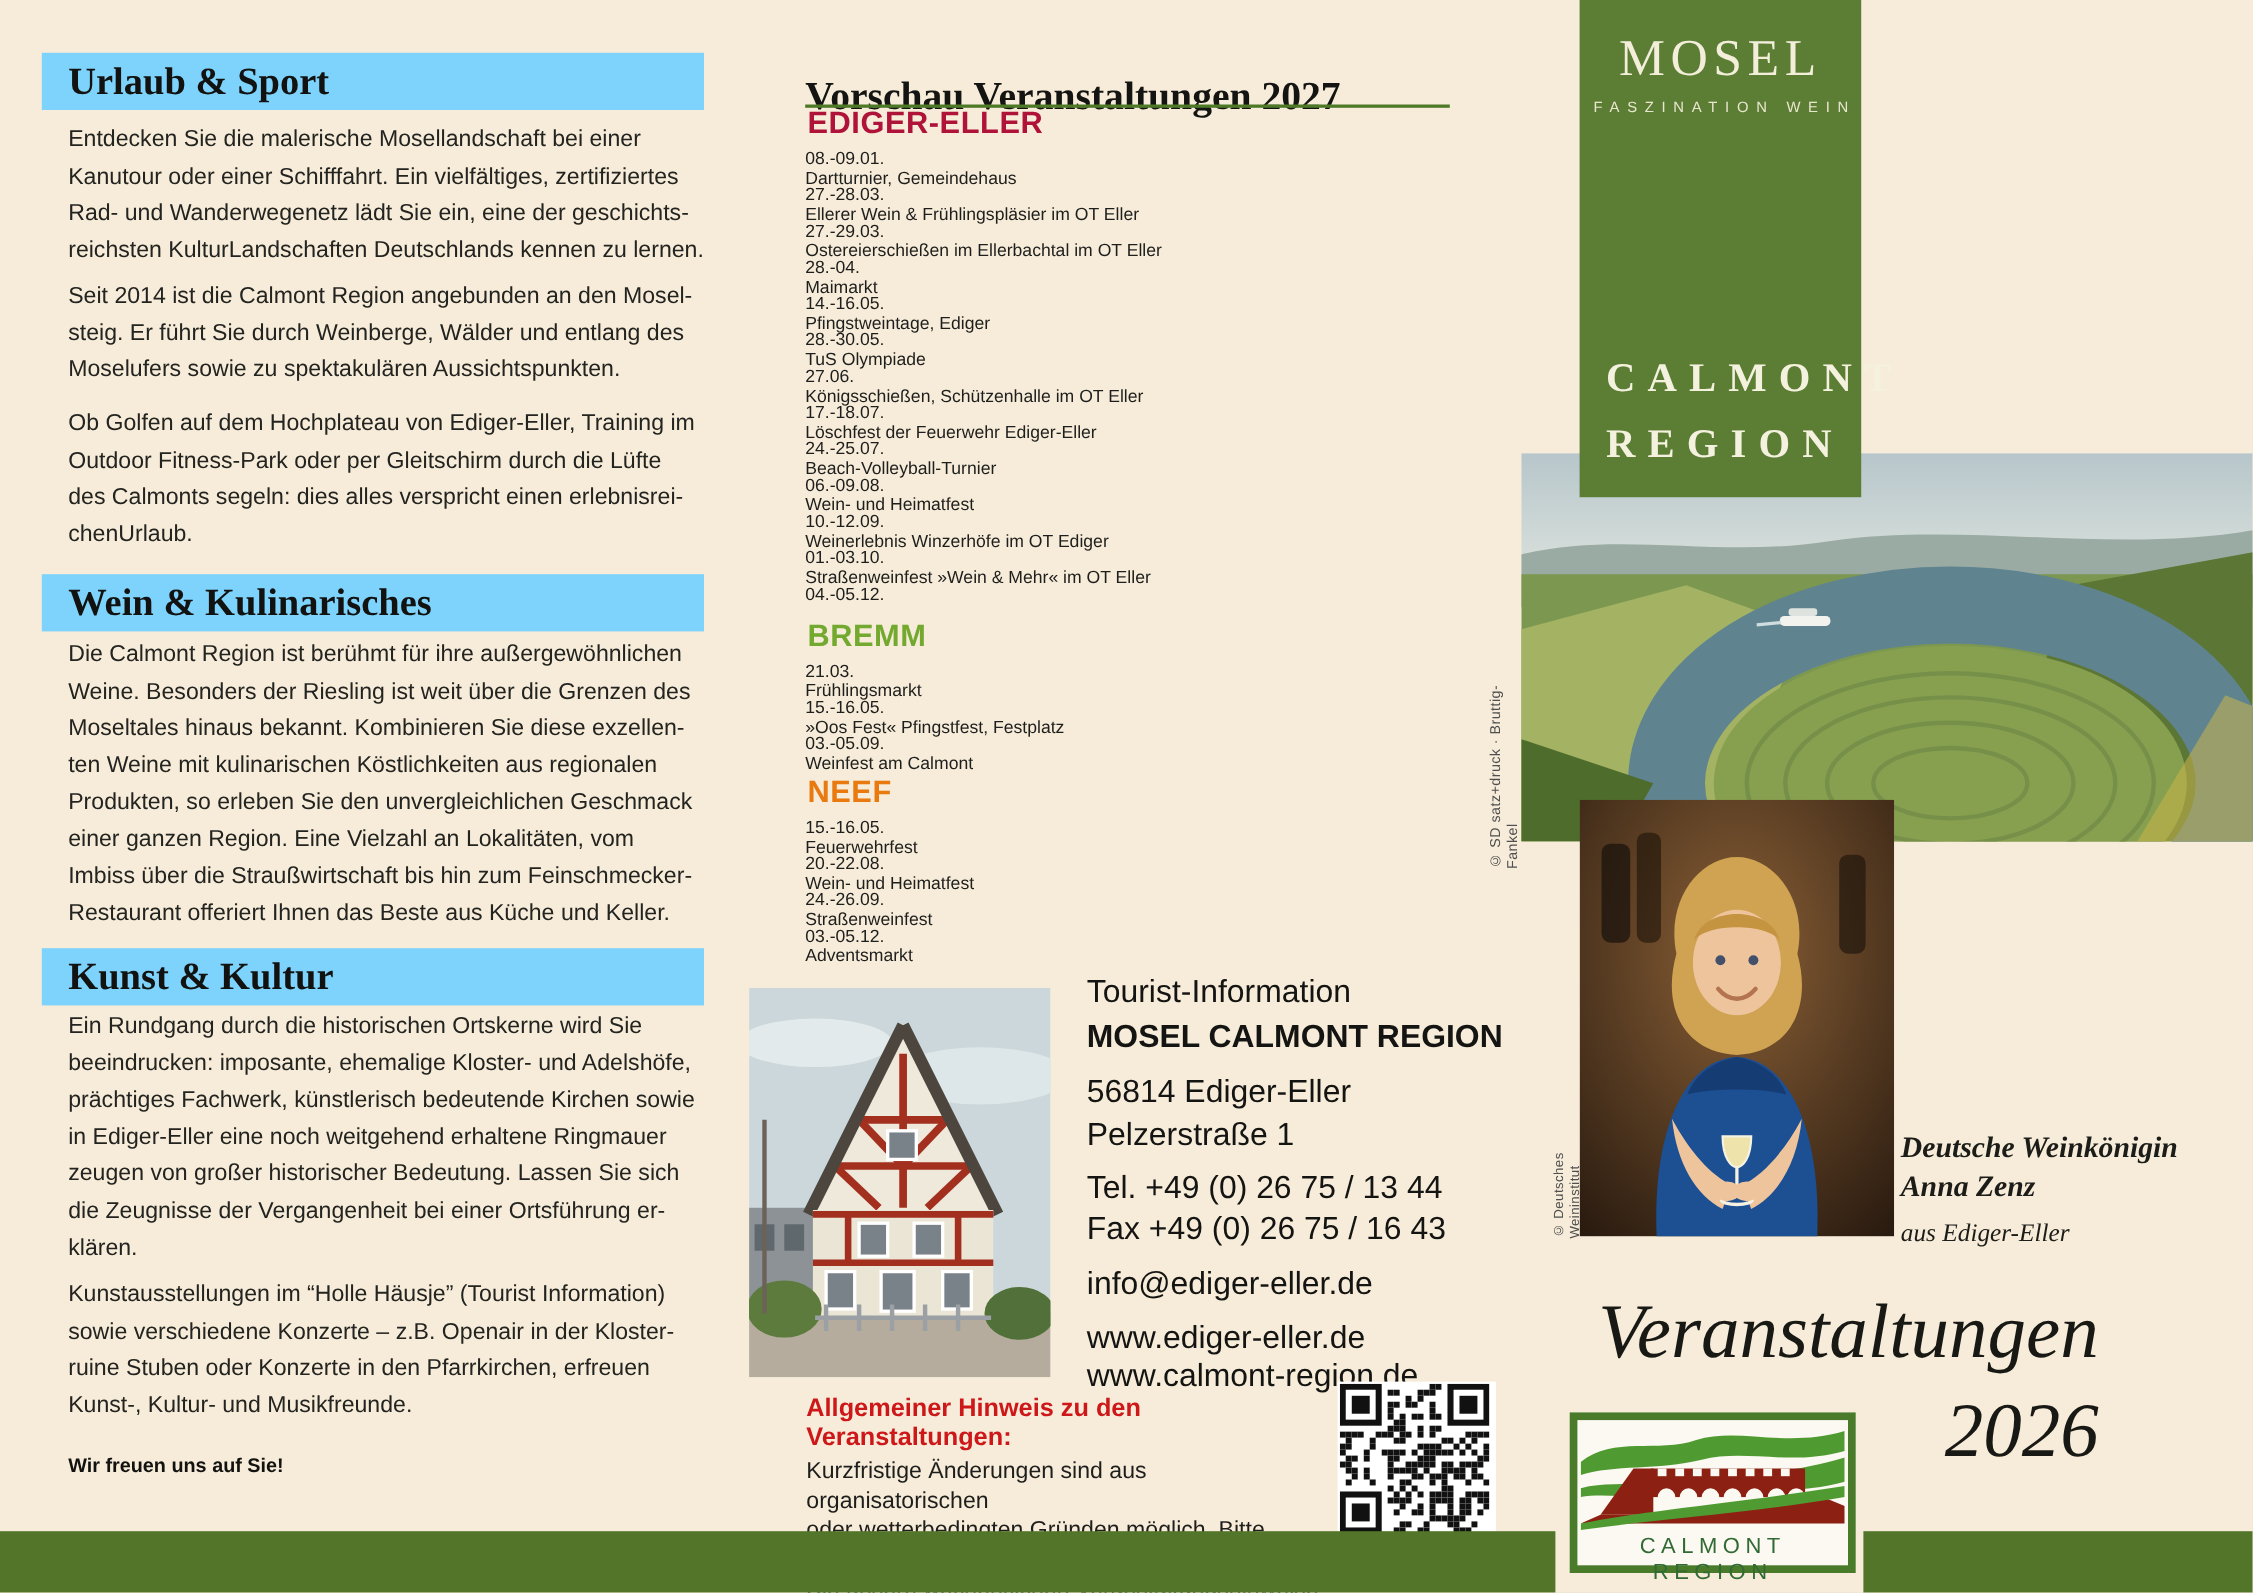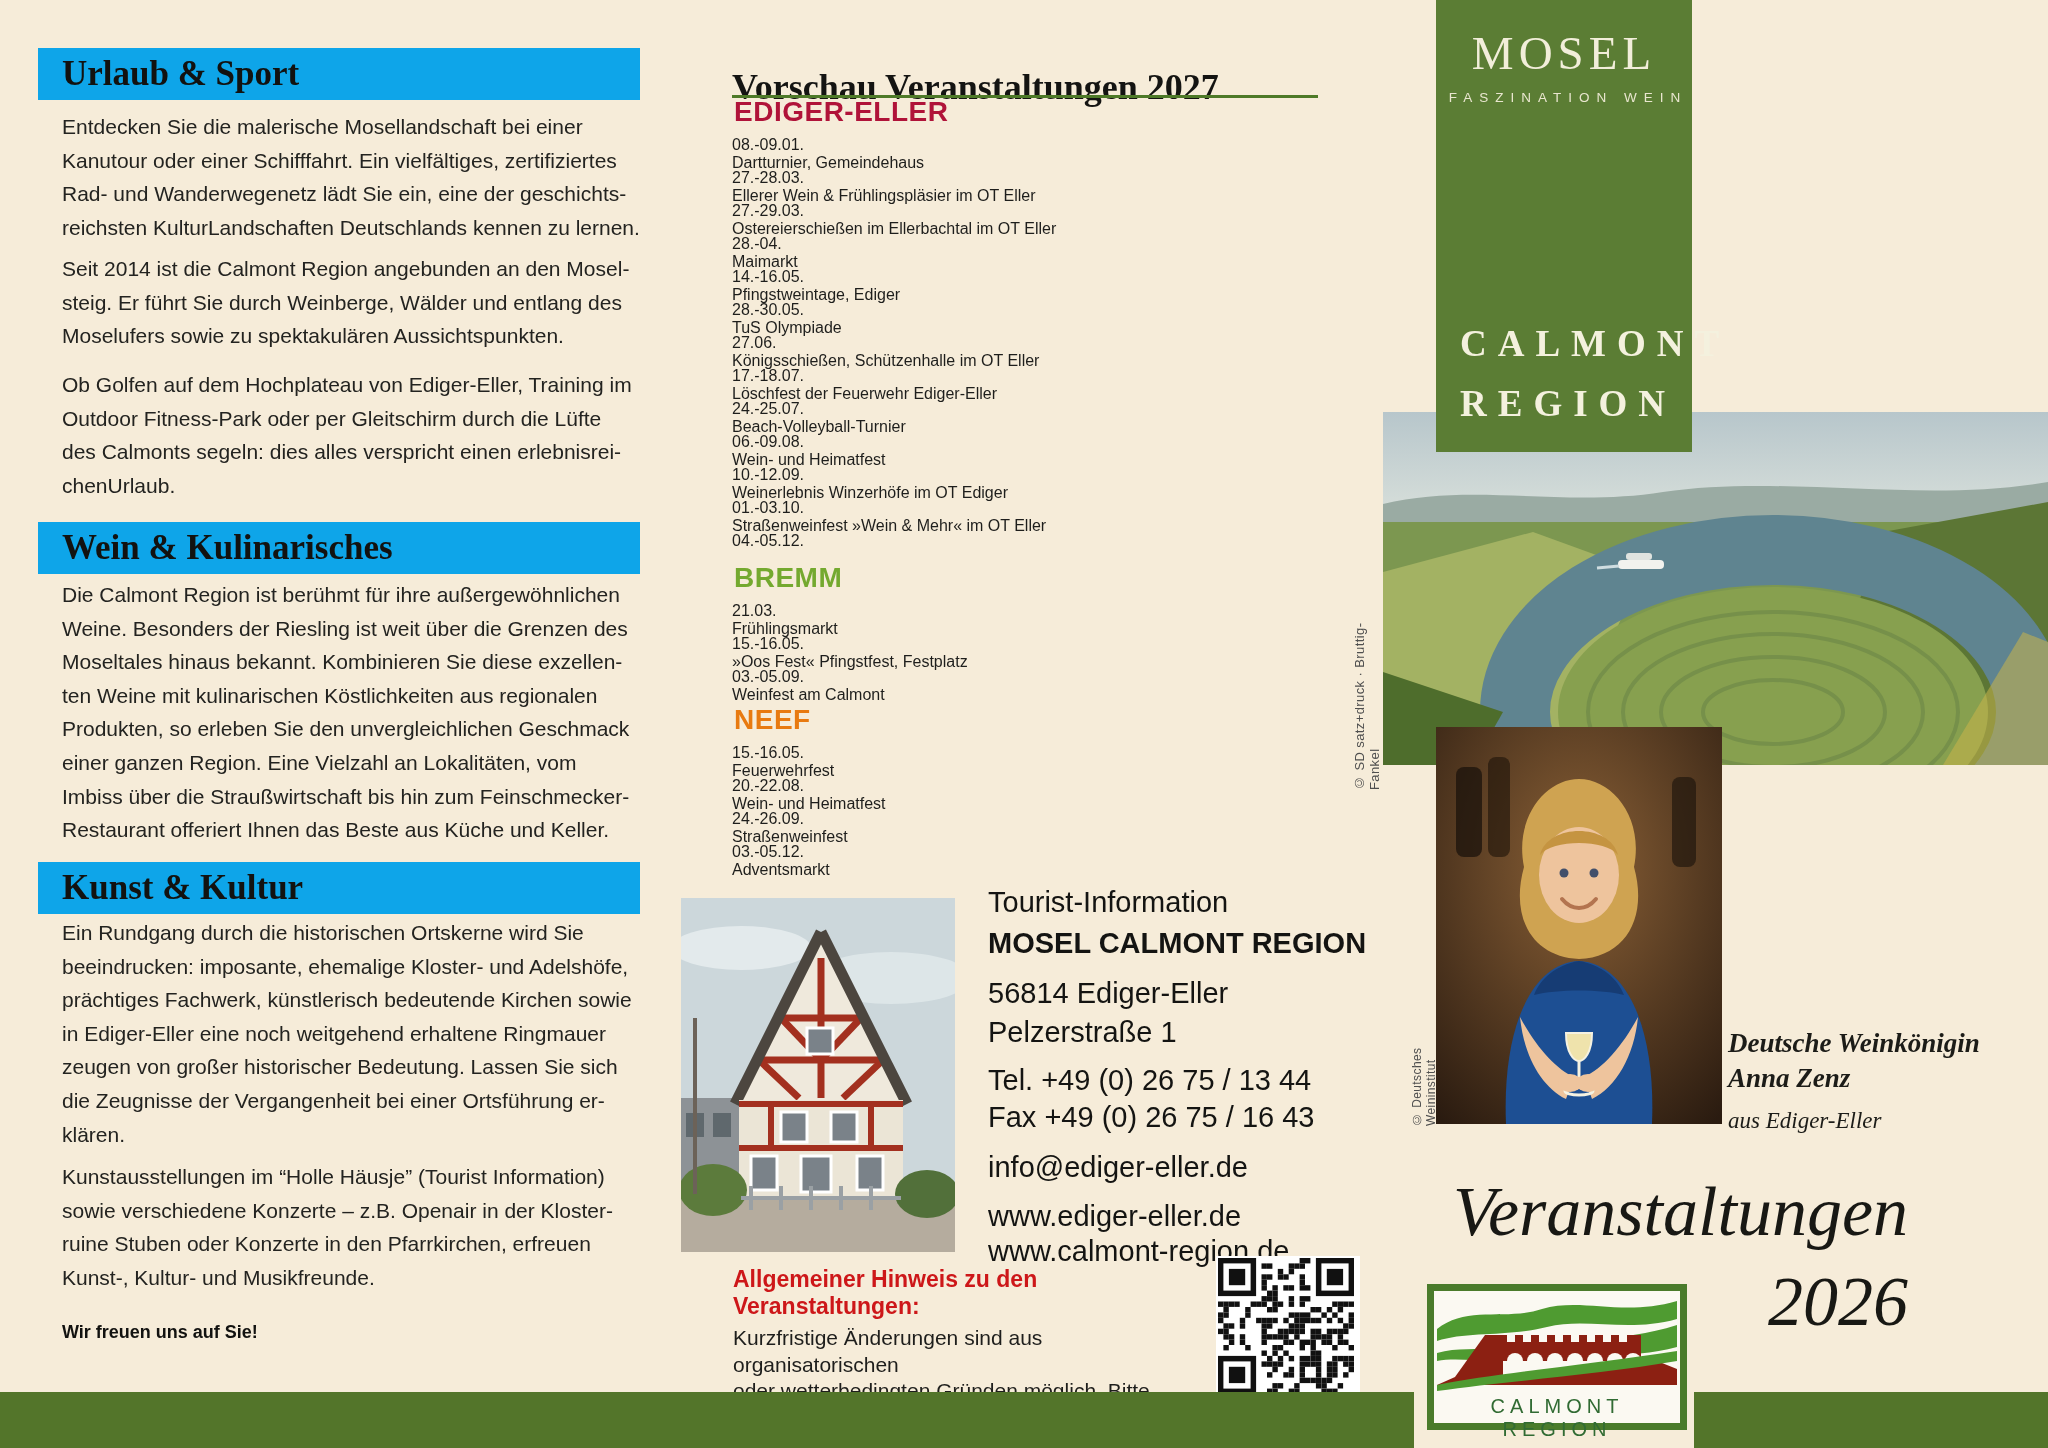--- a/index.html
+++ b/index.html
@@ -1,20 +1,20 @@
 <!DOCTYPE html>
 <html><head>
 <meta charset="utf-8">
 <style>
   html,body{margin:0;padding:0;background:#e8e0d0;}
   #page{position:relative;width:2048px;height:1448px;background:#f6ecd9;overflow:hidden;
         font-family:"Liberation Sans",sans-serif;color:#1c1c1a;}
   .abs{position:absolute;}
   
-  .band{background:#0ea5e9;width:602px;height:52px;left:38px;display:flex;align-items:center;}
+  .band{background:#7dd3fc;width:602px;height:52px;left:38px;display:flex;align-items:center;}
   .band h2{margin:0 0 0 24px;font-family:"Liberation Serif",serif;font-size:35px;font-weight:700;color:#121210;}
   .para{left:62px;width:600px;font-size:21px;line-height:33.6px;white-space:pre-line;color:#232320;}
   .closing{left:62px;font-size:18px;font-weight:700;color:#121210;}
   
   .mc-title{left:732px;top:42px;font-family:"Liberation Serif",serif;font-size:36px;font-weight:700;color:#141412;}
   .mc-rule{left:732px;top:95px;width:586px;height:3px;background:#4e7a28;}
   .evgroup{left:732px;width:600px;}
   .evgroup h3{margin:0 0 8px 2px;font-size:28px;font-weight:800;letter-spacing:.5px;}
   .evrow{display:flex;height:33px;align-items:flex-start;font-size:16px;color:#1e1e1c;flex-direction:column;}
   .evdate{width:142px;flex:none;}

